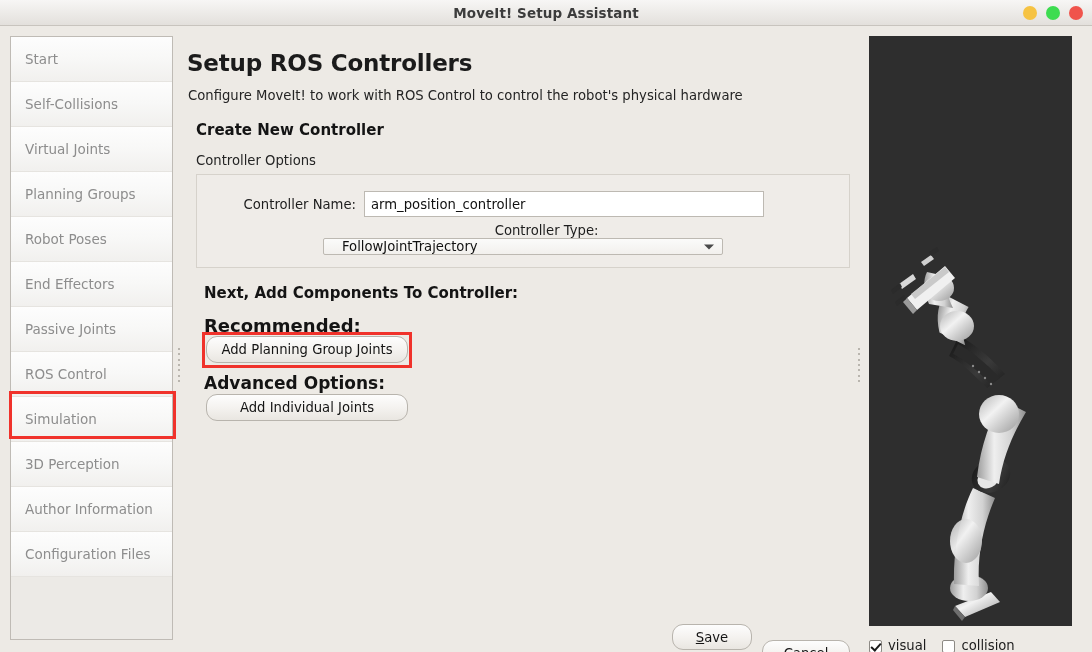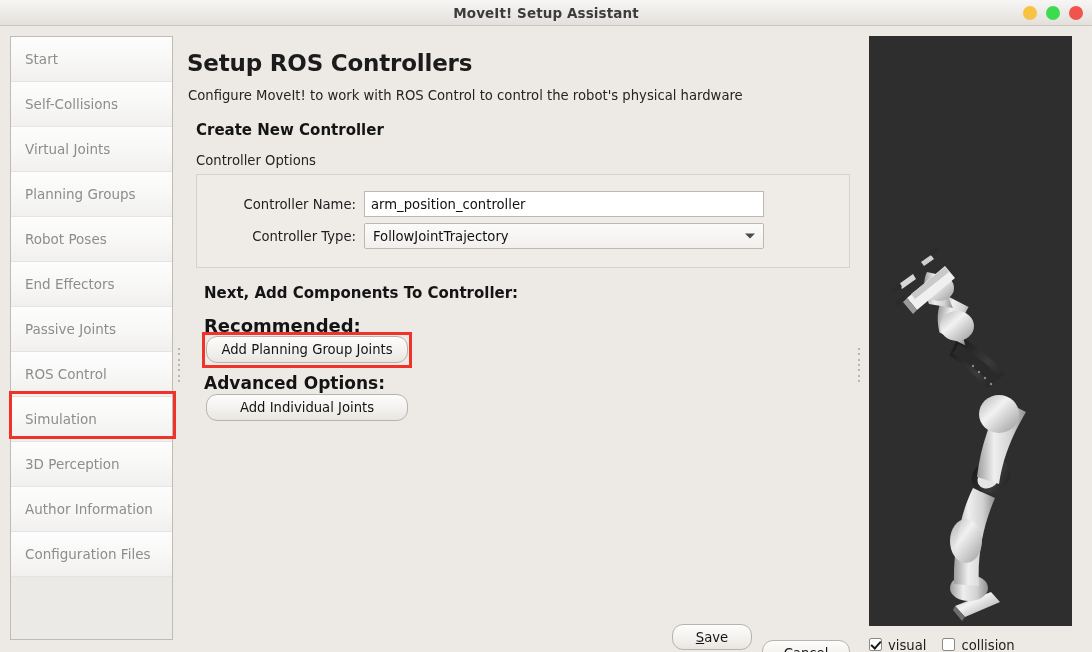--- a/index.html
+++ b/index.html
@@ -97,21 +97,21 @@
 
   
   #controller-options-group {
     position: absolute; left: 11px; top: 138px;
     width: 654px; height: 94px;
     background: #efece8;
     border: 1px solid #d6d2cb;
   }
   .form-row { position: absolute; left: 0; width: 100%; height: 26px; display: flex; align-items: center; }
   #row-name { top: 16px; }
-  #row-type { top: 48px; }
+  #row-type { top: 48px; flex-direction: column; }
   .form-label {
     width: 126px; text-align: right; padding-right: 8px;
     font-size: 13.2px; color: #1d1d1d; margin-left: 41px;
   }
   #controller-name-input {
     width: 400px; height: 26px;
     background: #ffffff;
     border: 1px solid #bdb9b2;
     border-radius: 0;
     font-family: "DejaVu Sans", sans-serif;
@@ -119,21 +119,21 @@
     padding: 0 6px;
     outline: none;
   }
   #controller-type-select {
     position: relative;
     width: 400px; height: 26px;
     background: linear-gradient(to bottom, #fbfbfa 0%, #f2f0ed 100%);
     border: 1px solid #bdb9b2;
     border-radius: 2px;
     display: flex; align-items: center;
-    padding: 0 8px;
+    padding: 0 18px;
     font-size: 13.2px; color: #111;
     cursor: default;
   }
   #controller-type-arrow {
     position: absolute; right: 8px; top: 50%;
     transform: translateY(-50%);
     width: 0; height: 0;
     border-left: 5px solid transparent;
     border-right: 5px solid transparent;
     border-top: 5px solid #4a4a4a;
@@ -194,21 +194,21 @@
     overflow: hidden;
   }
   #robot-svg { position: absolute; left: 0; top: 0; }
 
   
   #display-options {
     position: absolute; left: 869px; top: 608px;
     width: 203px; height: 22px;
     display: flex; align-items: center; gap: 16px;
   }
-  .checkbox-item { display: flex; align-items: flex-start; gap: 6px; cursor: default; }
+  .checkbox-item { display: flex; align-items: flex-end; gap: 6px; cursor: default; }
   .cbox {
     width: 13px; height: 13px;
     background: #ffffff;
     border: 1px solid #8d8a85;
     border-radius: 2px;
     position: relative;
   }
   .cbox.checked::after {
     content: "";
     position: absolute; left: 3px; top: 0px;

